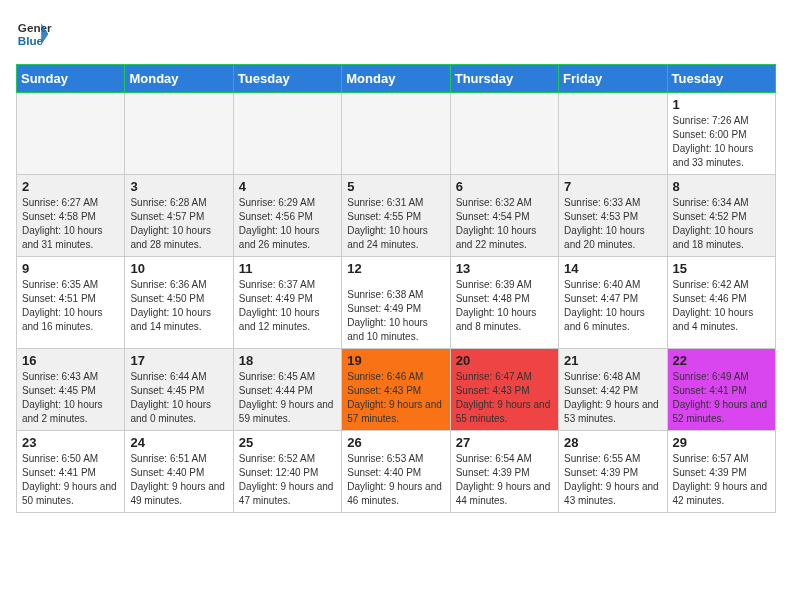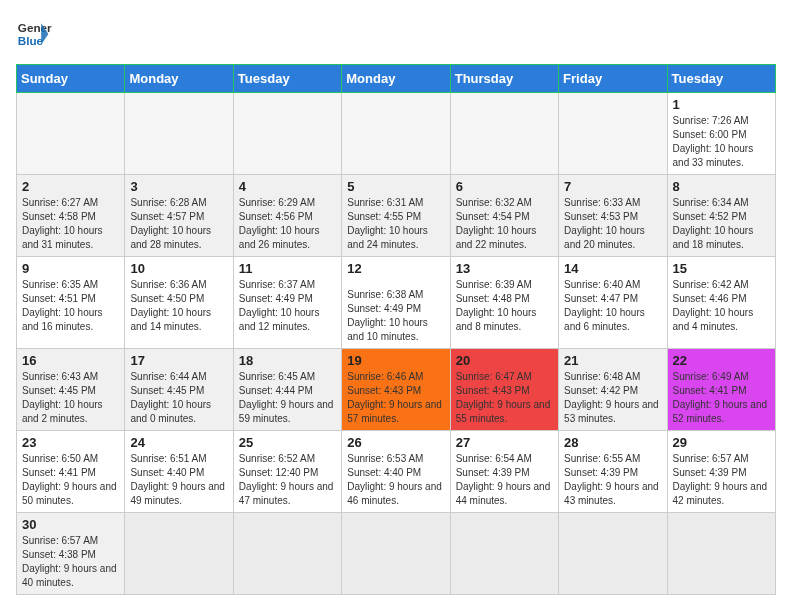--- a/index.html
+++ b/index.html
@@ -289,28 +289,14 @@
 Sunset: 4:39 PM
 Daylight: 9 hours and 43 minutes.</div>
         </td>
         <td>
           <div class="day-number">29</div>
           <div class="day-info" style="white-space: pre-line;">Sunrise: 6:57 AM
 Sunset: 4:39 PM
 Daylight: 9 hours and 42 minutes.</div>
         </td>
       </tr>
-      <tr>
-        <td style="background: rgb(240, 240, 240);">
-          <div class="day-number">30</div>
-          <div class="day-info" style="white-space: pre-line;">Sunrise: 6:57 AM
-Sunset: 4:38 PM
-Daylight: 9 hours and 40 minutes.</div>
-        </td>
-        <td class="empty-cell" style="background: rgb(235, 235, 235);"></td>
-        <td class="empty-cell" style="background: rgb(235, 235, 235);"></td>
-        <td class="empty-cell" style="background: rgb(235, 235, 235);"></td>
-        <td class="empty-cell" style="background: rgb(235, 235, 235);"></td>
-        <td class="empty-cell" style="background: rgb(235, 235, 235);"></td>
-        <td class="empty-cell" style="background: rgb(235, 235, 235);"></td>
-      </tr>
     </tbody>
 </table>
 
 </body></html>

